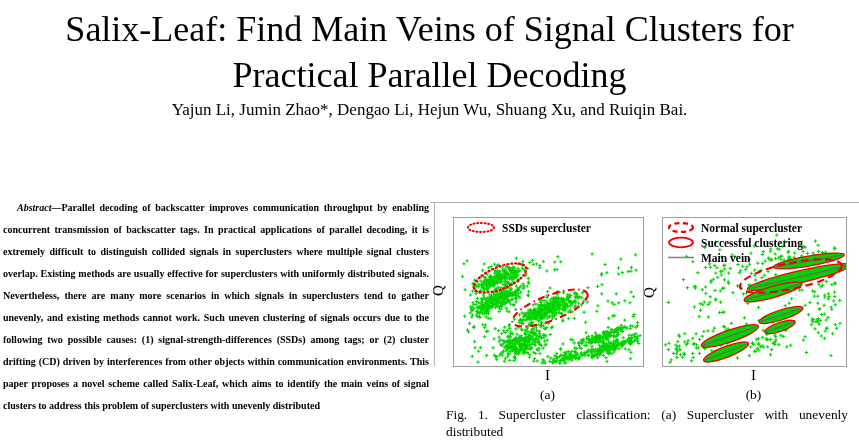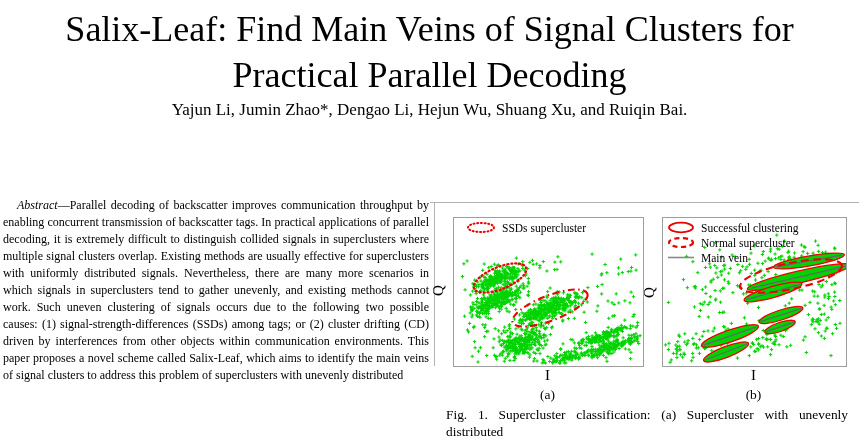--- a/index.html
+++ b/index.html
@@ -4,35 +4,35 @@
 <style>
   html,body{margin:0;padding:0;}
   body{
     width:859px;height:447px;background:#ffffff;overflow:hidden;position:relative;
     font-family:"Liberation Serif", serif;color:#000;
   }
   .title{position:absolute;top:6px;left:0;width:859px;text-align:center;
          font-size:36px;line-height:46px;letter-spacing:0px;}
   .authors{position:absolute;top:100px;left:0;width:859px;text-align:center;font-size:17px;}
   .left-col{position:absolute;left:3px;top:197px;width:426px;}
-  .abstract{margin:0;font-size:12px;line-height:17px;font-weight:normal;
+  .abstract{margin:0;font-size:10px;line-height:22px;font-weight:bold;
             text-align:justify;text-indent:14px;}
   .abstract .abs-label{font-style:italic;}
   .fig-top-rule{position:absolute;left:430px;top:202px;width:429px;height:1px;background:#b3b3b3;}
   .fig-left-rule{position:absolute;left:434px;top:202px;width:1px;height:164px;background:#b3b3b3;}
   .panel{position:absolute;top:217px;height:148px;border:1px solid #9e9e9e;box-sizing:content-box;background:#fff;}
   .panel svg{position:absolute;left:0;top:0;}
   .panel-a{left:453px;width:189px;}
   .panel-b{left:662px;width:183px;}
   .legend{position:absolute;z-index:5;}
   .legend-a{left:10px;top:2px;}
   .legend-b{left:2px;top:2px;}
   .lg-row{display:flex;align-items:center;height:15px;}
   .lg-row svg{flex:0 0 auto;position:static;}
-  .lg-label{font-weight:normal;font-size:11.5px;margin-left:4px;white-space:nowrap;text-align:center;}
+  .lg-label{font-weight:bold;font-size:11.5px;margin-left:4px;white-space:nowrap;text-align:center;}
   .e-dotted{fill:none;stroke:#ee0000;stroke-width:2;stroke-dasharray:1 2.6;stroke-linecap:round;}
   .e-dashdot{fill:none;stroke:#ee0000;stroke-width:2;stroke-dasharray:6 3 1.5 3;}
   .e-dashed{fill:none;stroke:#ee0000;stroke-width:2.2;stroke-dasharray:5 3.5;}
   .e-solid{fill:none;stroke:#ee0000;stroke-width:1.8;}
   .ic-vein{stroke:#888888;stroke-width:1.6;}
   .ylab{position:absolute;width:20px;height:20px;font-size:15px;
         transform:rotate(-90deg);transform-origin:center;}
   .ylab-a{left:430px;top:276px;}
   .ylab-b{left:641px;top:278px;}
   .xlab{position:absolute;top:367px;text-align:center;font-size:15px;}
@@ -108,29 +108,29 @@
         </g>
         <g transform="rotate(-21 63 134)">
           <ellipse cx="63" cy="134" rx="24" ry="5.5" fill="#00d400" stroke="#ee0000" stroke-width="1.3"></ellipse>
           <line x1="40.68" y1="134" x2="85.32" y2="134" stroke="#666666" stroke-width="1.3"></line>
         </g>
         <ellipse cx="128" cy="58" rx="52" ry="13" transform="rotate(-12 128 58)" fill="none" stroke="#ee0000" stroke-width="2.1" stroke-dasharray="7.5 4.5"></ellipse>
       </svg>
     <div class="legend legend-b">
       <div class="lg-row">
         <svg width="32" height="13">
+          <ellipse class="e-dashed" cx="16" cy="6.5" rx="12" ry="4.5"></ellipse>
+        </svg>
+        <span class="lg-label">Normal supercluster</span>
+      </div>
+      <div class="lg-row">
+        <svg width="32" height="13">
           <ellipse class="e-solid" cx="16" cy="6.5" rx="12" ry="4.8"></ellipse>
         </svg>
         <span class="lg-label">Successful clustering</span>
-      </div>
-      <div class="lg-row">
-        <svg width="32" height="13">
-          <ellipse class="e-dashed" cx="16" cy="6.5" rx="12" ry="4.5"></ellipse>
-        </svg>
-        <span class="lg-label">Normal supercluster</span>
       </div>
       <div class="lg-row">
         <svg width="32" height="13">
           <line class="ic-vein" x1="3" y1="6.5" x2="29" y2="6.5"></line>
         </svg>
         <span class="lg-label">Main vein</span>
       </div>
     </div>
   </div>
 

